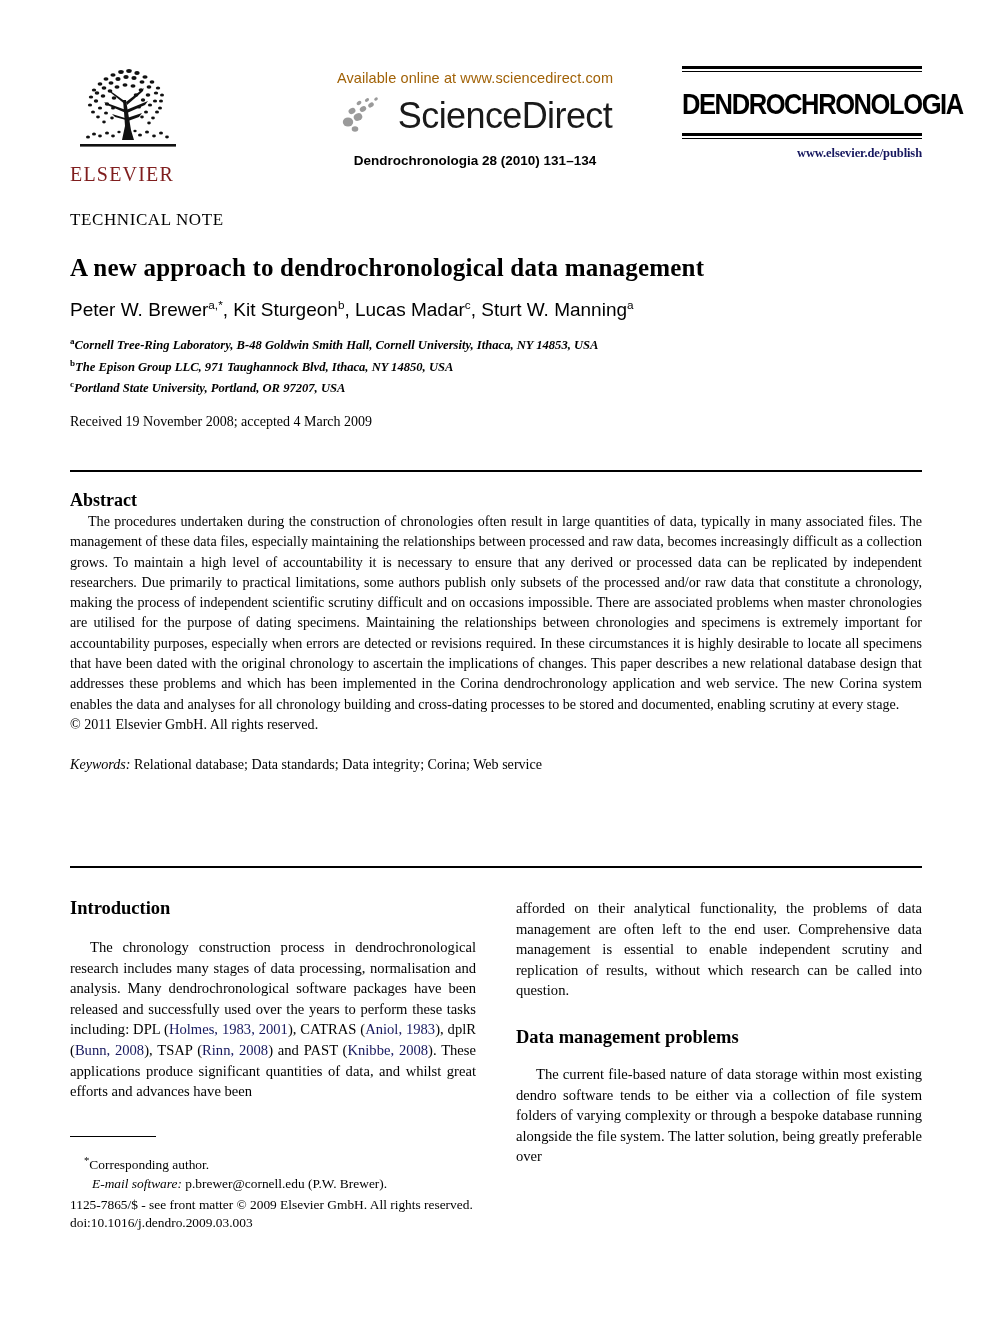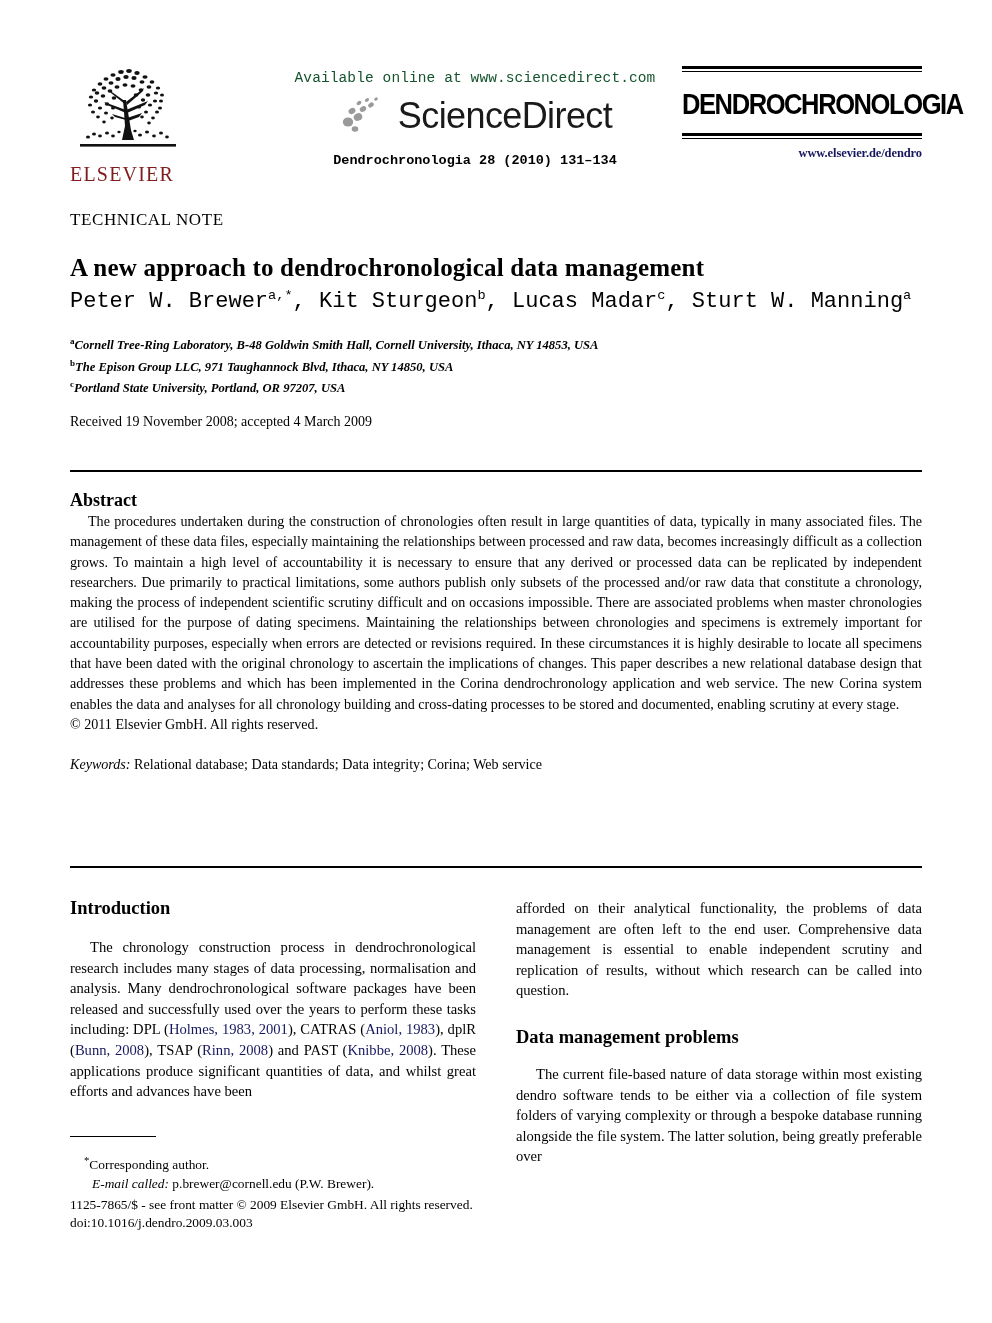--- a/index.html
+++ b/index.html
@@ -62,23 +62,23 @@
 
   
   .sd-block {
     position: absolute;
     left: 195px;
     top: 12px;
     width: 420px;
     text-align: center;
   }
   .sd-available {
-    font-family: Liberation Mono, monospace;
+    font-family: Liberation Sans, sans-serif;
     font-size: 14.5px;
-    color: #14532d;
+    color: #a16207;
     letter-spacing: 0.1px;
   }
   .sd-logo-row {
     margin-top: 7px;
     display: flex;
     align-items: center;
     justify-content: center;
     height: 46px;
   }
   .sd-swoosh {
@@ -89,21 +89,21 @@
   }
   .sd-wordmark {
     font-family: "Liberation Sans", "DejaVu Sans", sans-serif;
     font-size: 36px;
     color: #1a1a1a;
     letter-spacing: -0.6px;
     line-height: 1;
   }
   .sd-citation {
     margin-top: 14px;
-    font-family: Liberation Mono, monospace;
+    font-family: Liberation Sans, sans-serif;
     font-weight: bold;
     font-size: 13.5px;
     color: #000;
   }
 
   
   .masthead {
     position: absolute;
     right: 0px;
     top: 8px;
@@ -155,23 +155,23 @@
   }
   .paper-title {
     font-family: "Liberation Serif", "DejaVu Serif", serif;
     font-weight: bold;
     font-size: 25px;
     margin-top: 24px;
     letter-spacing: 0.2px;
     color: #000;
   }
   .authors {
-    font-family: Liberation Mono, monospace;
-    font-size: 22px;
-    margin-top: 6px;
+    font-family: Liberation Sans, sans-serif;
+    font-size: 19px;
+    margin-top: 16px;
     color: #000;
   }
   .authors sup {
     font-size: 0.62em;
     vertical-align: super;
   }
 
   .affiliations {
     position: absolute;
     left: 70px;
@@ -432,21 +432,21 @@
         </svg>
         <span class="sd-wordmark">ScienceDirect</span>
       </div>
       <div class="sd-citation">Dendrochronologia 28 (2010) 131–134</div>
     </div>
 
     <div class="masthead">
       <div class="rule-double"></div>
       <div class="masthead-title">DENDROCHRONOLOGIA</div>
       <div class="rule-double-b"></div>
-      <div class="masthead-url">www.elsevier.de/dendro</div>
+      <div class="masthead-url">www.elsevier.de/publish</div>
     </div>
   </div>
 
   <div class="titleblock">
     <div class="tech-note">TECHNICAL NOTE</div>
     <div class="paper-title">A new approach to dendrochronological data management</div>
     <div class="authors">
       <span>Peter W. Brewer</span><sup>a,*</sup><span>, </span><span>Kit Sturgeon</span><sup>b</sup><span>, </span><span>Lucas Madar</span><sup>c</sup><span>, </span><span>Sturt W. Manning</span><sup>a</sup>
     </div>
   </div>
@@ -481,21 +481,21 @@
       <p class="body-p noindent">afforded on their analytical functionality, the problems of data management are often left to the end user. Comprehensive data management is essential to enable independent scrutiny and replication of results, without which research can be called into question.</p>
       <div class="sec-heading tight" style="margin-top:26px;">Data management problems</div>
       <p class="body-p">The current file-based nature of data storage within most existing dendro software tends to be either via a collection of file system folders of varying complexity or through a bespoke database running alongside the file system. The latter solution, being greatly preferable over</p>
     </div>
 
   </div>
 
   <div class="footnote-rule"></div>
   <div class="footnotes">
     <div class="fn-corresponding"><sup>*</sup><span>Corresponding author.</span></div>
-    <div class="fn-email"><em>E-mail called:</em> <span>p.brewer@cornell.edu (P.W. Brewer).</span></div>
+    <div class="fn-email"><em>E-mail software:</em> <span>p.brewer@cornell.edu (P.W. Brewer).</span></div>
   </div>
 
   <div class="imprint">
     <div>1125-7865/$ - see front matter © 2009 Elsevier GmbH. All rights reserved.</div>
     <div>doi:10.1016/j.dendro.2009.03.003</div>
   </div>
 
 </div>
 
 </body></html>

